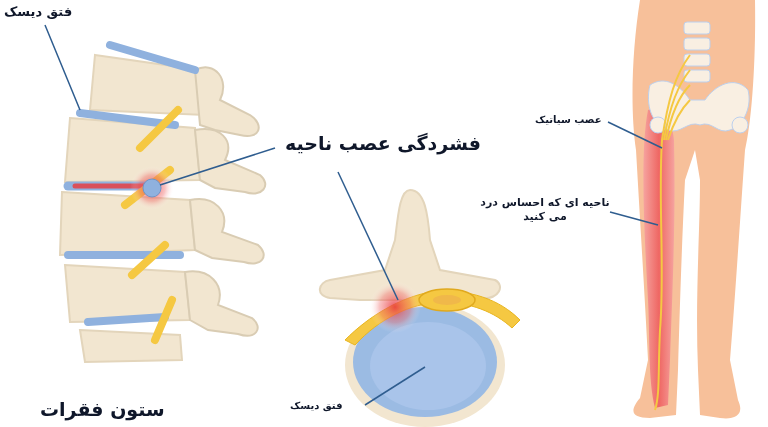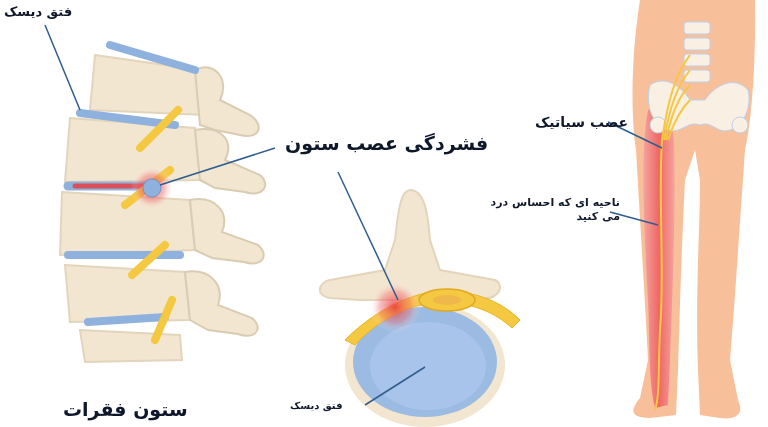--- a/index.html
+++ b/index.html
@@ -1,24 +1,24 @@
 <!DOCTYPE html>
 <html><head>
 <meta charset="utf-8">
 <style>
   html, body { margin:0; padding:0; background:#ffffff; }
   body { width:768px; height:427px; position:relative; overflow:hidden; font-family:"DejaVu Sans", sans-serif; }
   svg.art { position:absolute; left:0; top:0; width:768px; height:427px; }
   .lbl { position:absolute; direction:rtl; color:#0f172a; font-weight:bold; white-space:nowrap; font-family:"DejaVu Sans", sans-serif; }
   .lbl-disc-top { left:4px; top:4px; font-size:13px; }
   .lbl-compression { left:285px; top:132px; font-size:19px; }
-  .lbl-spine { left:40px; top:398px; font-size:19px;margin-left:23px; }
+  .lbl-spine { left:40px; top:398px; font-size:19px; }
   .lbl-disc-bottom { left:290px; top:400px; font-size:10px; }
-  .lbl-sciatic { left:535px; top:114px; font-size:14px; }
-  .lbl-pain { left:470px; top:196px; font-size:11px; white-space:normal; width:150px; line-height:14px; }
+  .lbl-sciatic { left:535px; top:114px; font-size:10px; }
+  .lbl-pain { left:470px; top:196px; font-size:11px; text-align:center; white-space:normal; width:150px; line-height:14px; }
 </style>
 </head>
 <body>
 
 <svg class="art" viewBox="0 0 768 427" xmlns="http://www.w3.org/2000/svg">
   <defs>
     <radialGradient id="glow" cx="50%" cy="50%" r="50%">
       <stop offset="0%" stop-color="#e8363f" stop-opacity="0.85"></stop>
       <stop offset="60%" stop-color="#f06a6a" stop-opacity="0.4"></stop>
       <stop offset="100%" stop-color="#ffffff" stop-opacity="0"></stop>
@@ -104,17 +104,17 @@
     <line x1="45" y1="25" x2="80" y2="110"></line>
     <line x1="275" y1="148" x2="160" y2="185"></line>
     <line x1="338" y1="172" x2="398" y2="300"></line>
     <line x1="365" y1="405" x2="425" y2="367"></line>
     <line x1="608" y1="122" x2="662" y2="148"></line>
     <line x1="610" y1="212" x2="658" y2="225"></line>
   </g>
 </svg>
 
 <div class="lbl lbl-disc-top">فتق دیسک</div>
-<div class="lbl lbl-compression">فشردگی عصب ستون</div>
+<div class="lbl lbl-compression">فشردگی عصب ناحیه</div>
 <div class="lbl lbl-spine">ستون فقرات</div>
 <div class="lbl lbl-disc-bottom">فتق دیسک</div>
 <div class="lbl lbl-sciatic">عصب سیاتیک</div>
 <div class="lbl lbl-pain">ناحیه ای که احساس درد می کنید</div>
 
 </body></html>

